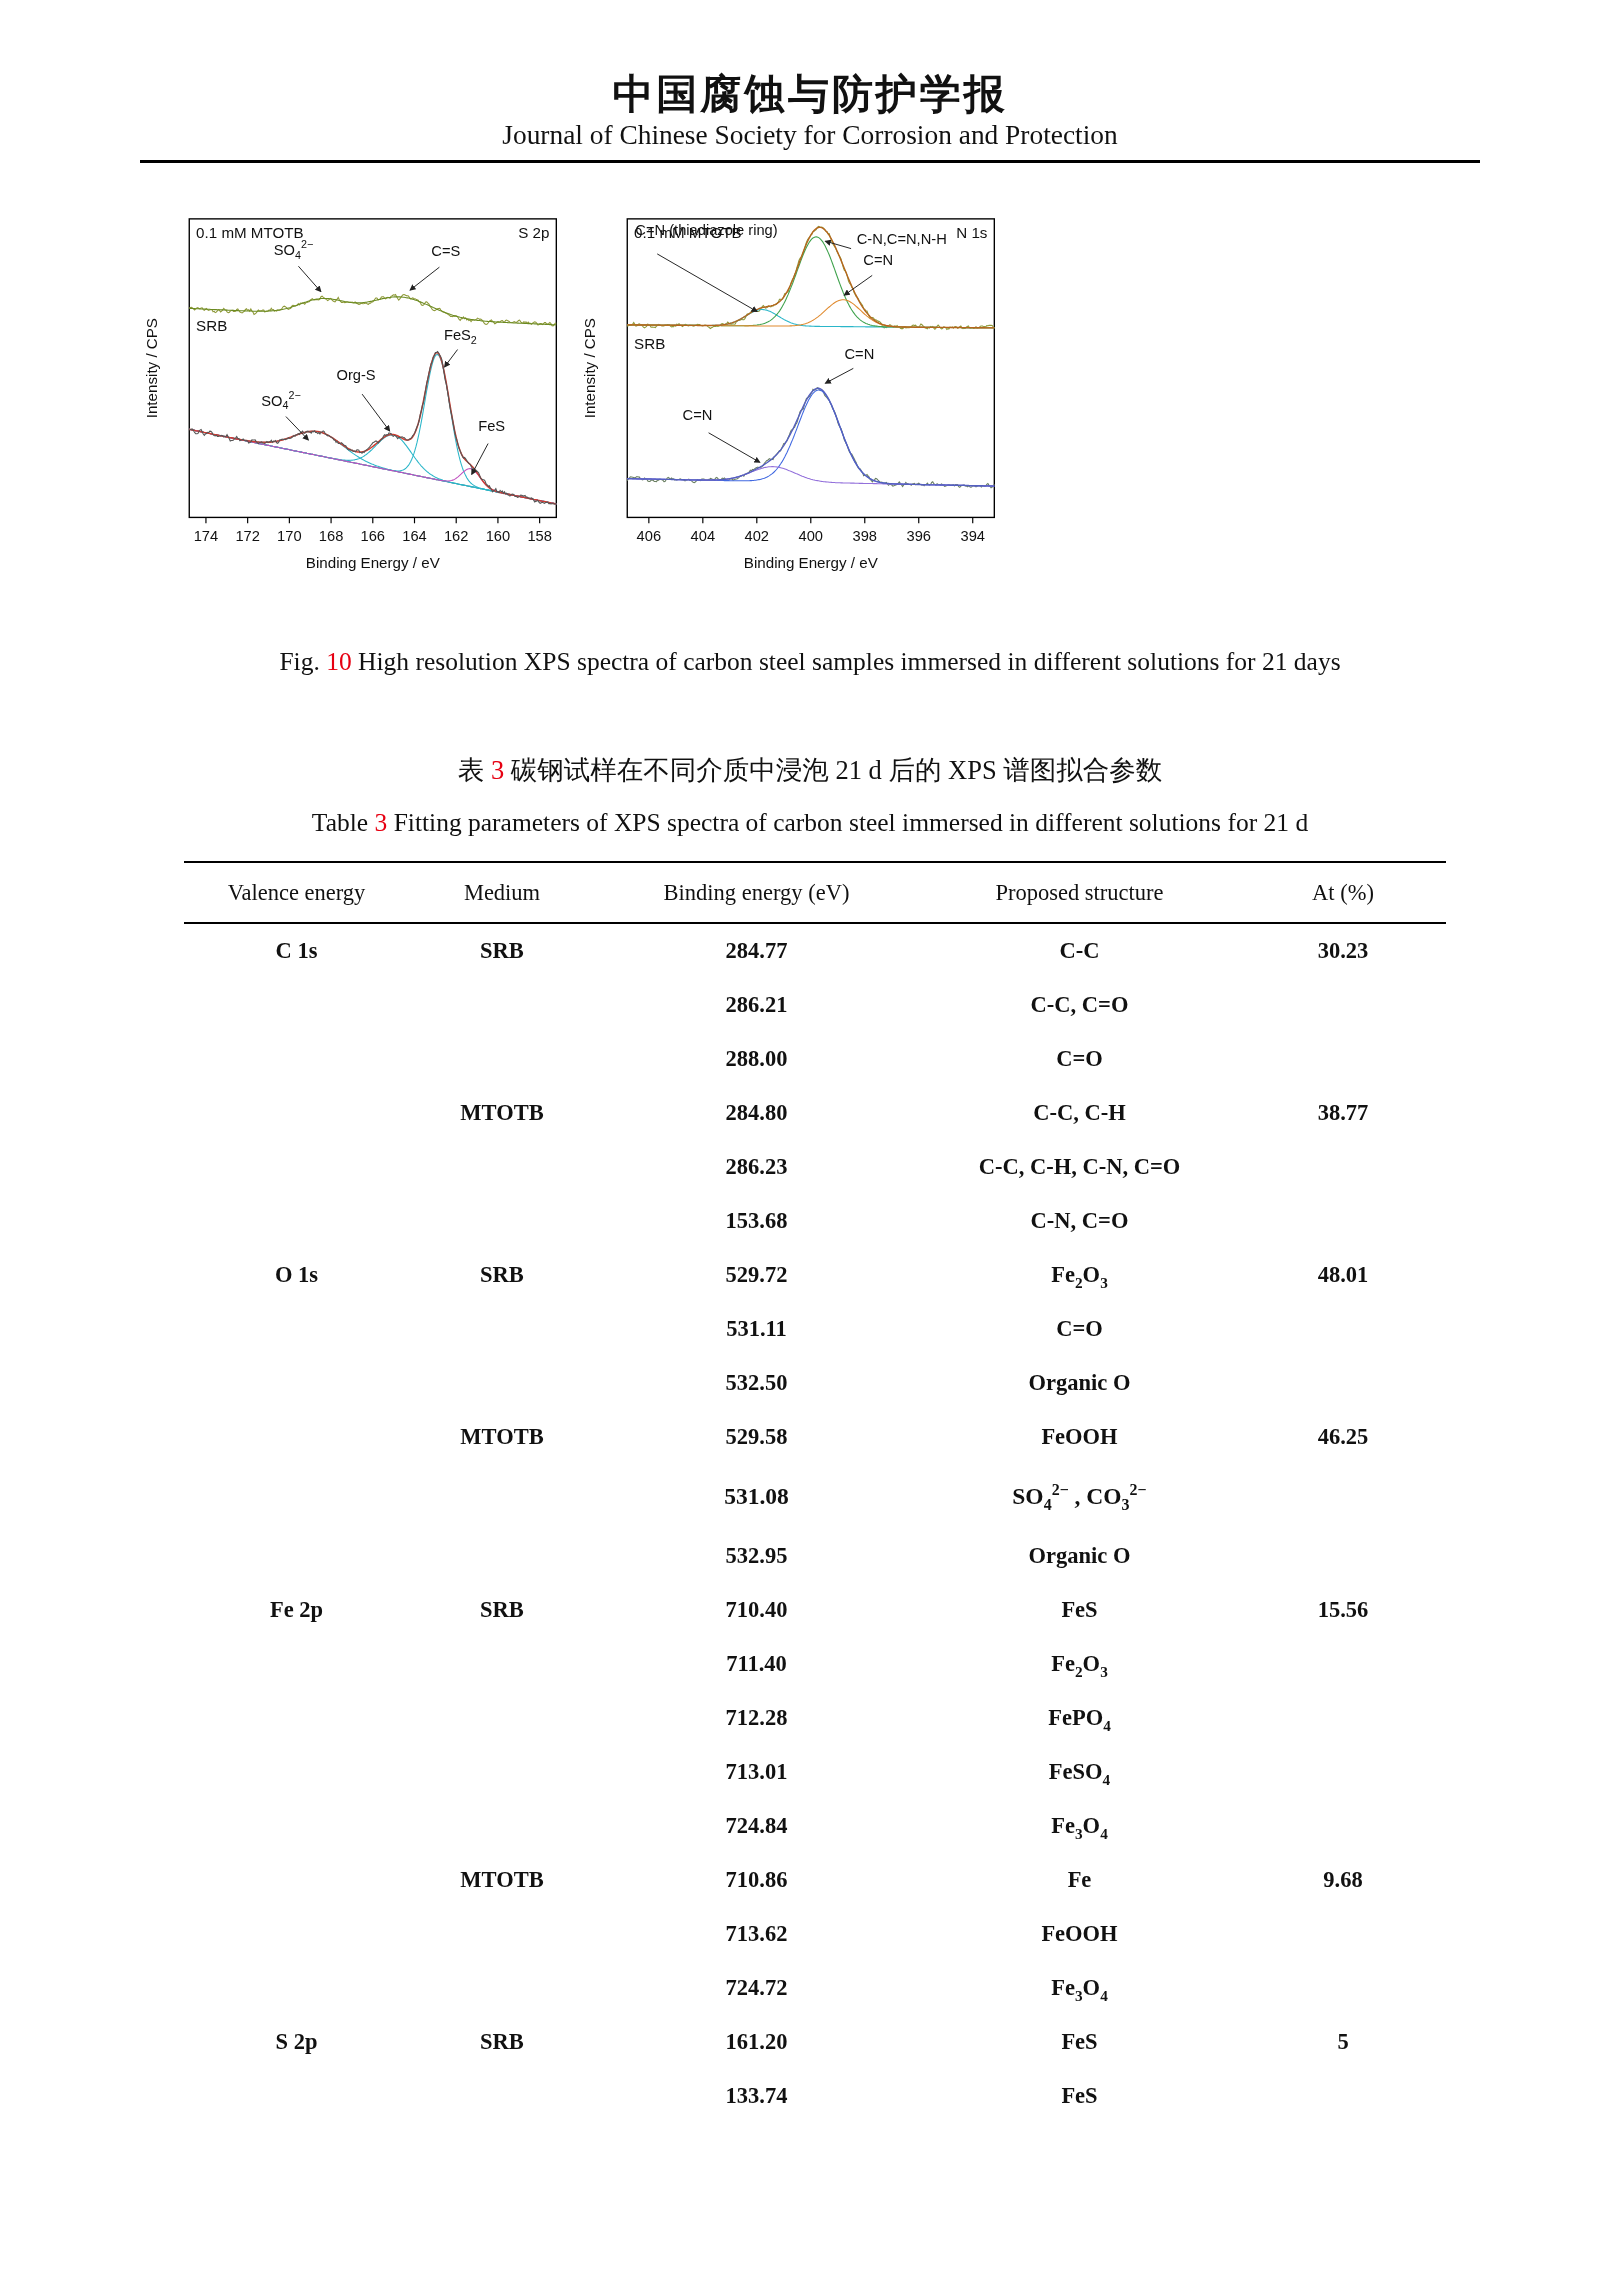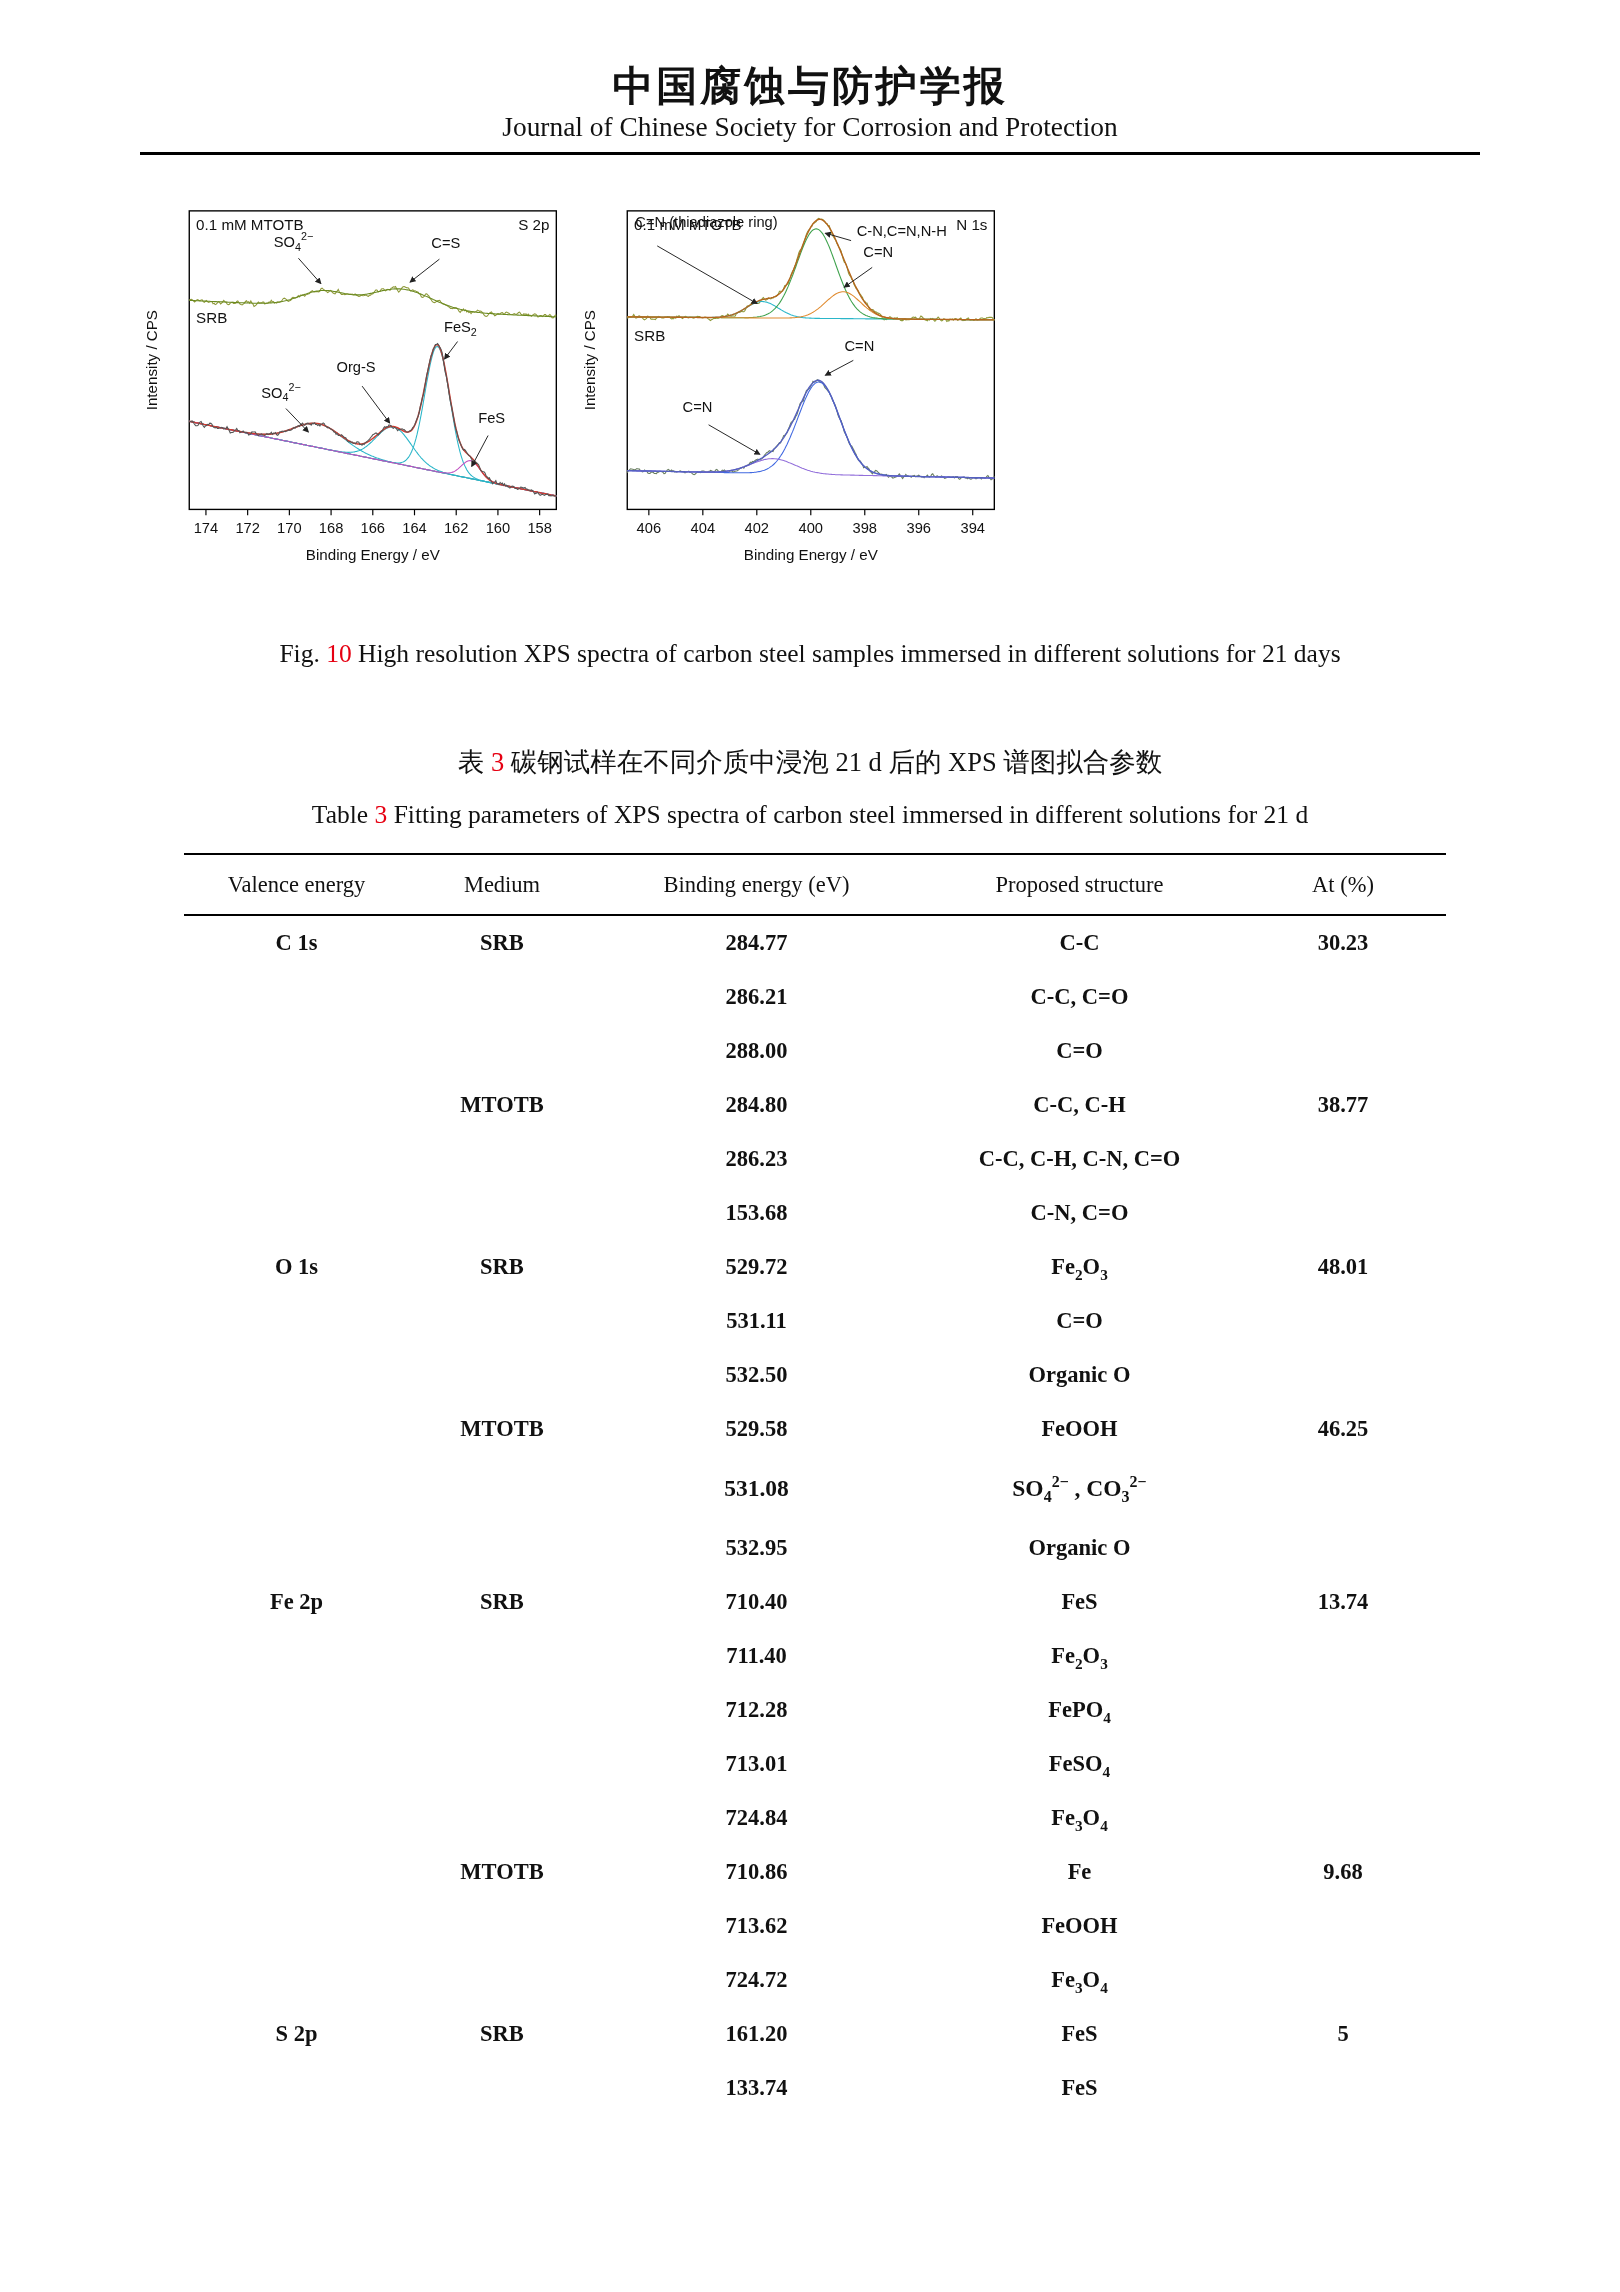--- a/index.html
+++ b/index.html
@@ -1,18 +1,18 @@
 <!DOCTYPE html>
 <html><head>
 <meta charset="utf-8">
 <style>
   *{margin:0;padding:0;box-sizing:border-box;}
   html,body{background:#ffffff;}
   .page{position:relative;width:1620px;height:2241px;background:#fff;color:#111;
-        font-family:"Liberation Serif","DejaVu Serif",serif;overflow:hidden;margin:4px auto;}
+        font-family:"Liberation Serif","DejaVu Serif",serif;overflow:hidden;margin:12px auto;}
   .title-zh{position:absolute;top:55px;left:0;width:100%;text-align:center;
             font-family:"Liberation Sans","DejaVu Sans",sans-serif;font-size:41px;font-weight:600;letter-spacing:2.9px;}
   .title-en{position:absolute;top:108px;left:0;width:100%;text-align:center;font-size:27.4px;}
   .header-rule{position:absolute;top:148px;left:140px;width:1340px;height:2.9px;background:#000;}
   .plot{position:absolute;}
   #plot-s2p{left:145px;top:201px;}
   #plot-n1s{left:583px;top:201px;}
   svg text{font-family:"Liberation Sans","DejaVu Sans",sans-serif;}
   .caption{position:absolute;left:0;width:100%;text-align:center;font-size:26.5px;}
   .caption.en{font-size:25.5px;}
@@ -236,21 +236,21 @@
           <div class="td"></div>
           <div class="td">532.95</div>
           <div class="td">Organic O</div>
           <div class="td"></div>
         </div>
         <div class="tr">
           <div class="td">Fe 2p</div>
           <div class="td">SRB</div>
           <div class="td">710.40</div>
           <div class="td">FeS</div>
-          <div class="td">13.74</div>
+          <div class="td">15.56</div>
         </div>
         <div class="tr">
           <div class="td"></div>
           <div class="td"></div>
           <div class="td">711.40</div>
           <div class="td">Fe<sub>2</sub>O<sub>3</sub></div>
           <div class="td"></div>
         </div>
         <div class="tr">
           <div class="td"></div>

